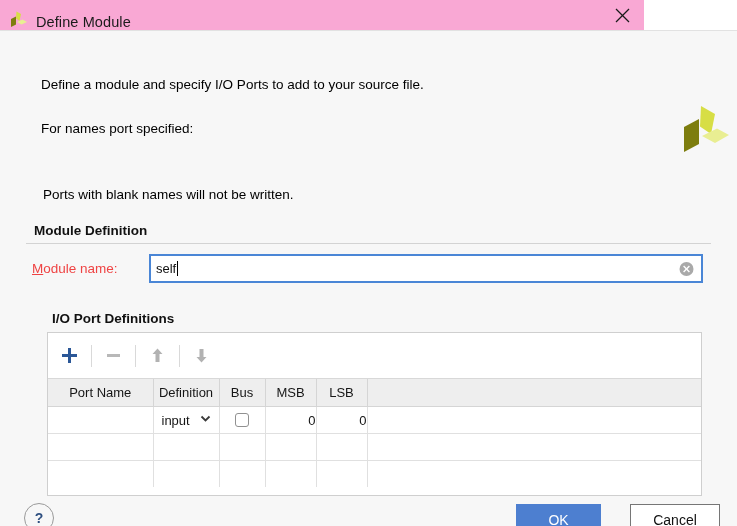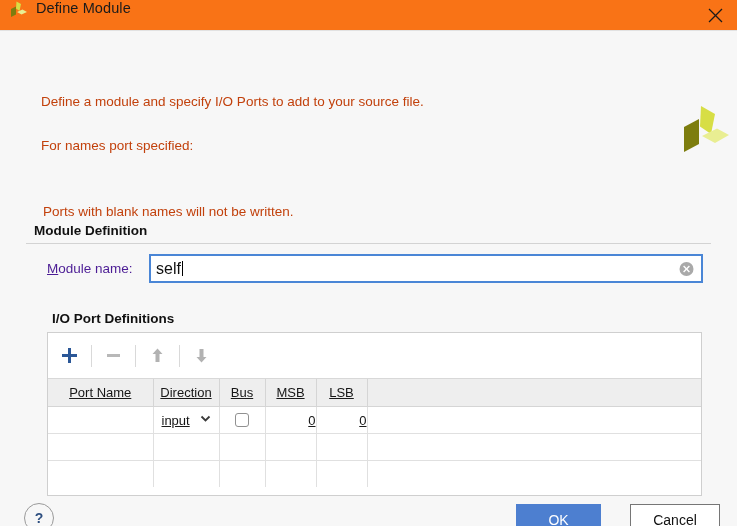--- a/index.html
+++ b/index.html
@@ -14,25 +14,25 @@
     font-size: 13px;
     color: #1a1a1a;
     overflow: hidden;
     position: relative;
   }
 
   
   .titlebar {
     position: absolute;
     left: 0; top: 0;
-    width: 737px;
+    width: 644px;
     height: 30px;
-    background: #f97316;
-    display: flex;
-    align-items: flex-start;
+    background: #f9a8d4;
+    display: flex;
+    align-items: flex-end;
   }
   .titlebar-icon {
     margin-left: 8px;
     width: 20px;
     height: 20px;
     position: relative;
   }
   .title-text {
     margin-left: 8px;
     font-size: 14.5px;
@@ -64,24 +64,24 @@
     position: absolute;
     left: 0; top: 31px;
     width: 737px;
     height: 495px;
     background: #f7f7f7;
   }
 
   .intro {
     position: absolute;
     left: 26px;
-    top: 38px;
+    top: 21px;
     line-height: 22px;
     font-size: 13.5px;
-    color: #c2410c;
+    color: #000000;
     white-space: pre;
   }
   .intro .indent { padding-left: 17px; display: block; }
 
   
   .corner-logo {
     position: absolute;
     left: 678px;
     top: 72px;
     width: 52px;
@@ -100,42 +100,42 @@
     position: absolute;
     height: 1px;
     background: #d3d3d3;
   }
 
   #sec-module-title { left: 26px; top: 192px; }
   #sec-module-rule  { left: 26px; top: 212px; width: 685px; }
 
   .field-label {
     position: absolute;
-    left: 47px;
+    left: 32px;
     top: 230px;
     font-size: 13.5px;
-    color: #4c1d95;
+    color: #ef4444;
   }
   .field-label u { text-decoration: underline; }
 
   .text-input {
     position: absolute;
     left: 149px;
     top: 223px;
     width: 554px;
     height: 29px;
     box-sizing: border-box;
     border: 2px solid #4a86d6;
     background: #ffffff;
     display: flex;
     align-items: center;
   }
   .text-input .value {
     margin-left: 5px;
-    font-size: 16px;
+    font-size: 13px;
     color: #101010;
     white-space: pre;
   }
   .caret {
     display: inline-block;
     width: 1px;
     height: 15px;
     background: #000;
     vertical-align: -2px;
     margin-left: 1px;
@@ -182,21 +182,20 @@
   .tb-sep {
     width: 1px;
     height: 22px;
     background: #d9d9d9;
   }
 
   table.ports {
     border-collapse: collapse;
     width: 100%;
     table-layout: fixed;
-    text-decoration: underline;
   }
   table.ports th {
     background: #eeeeee;
     font-weight: normal;
     font-size: 13px;
     color: #161616;
     height: 27px;
     border-right: 1px solid #d5d5d5;
     border-bottom: 1px solid #d5d5d5;
     padding: 0;
@@ -390,21 +389,21 @@
         <col class="col-port">
           <col class="col-dir">
           <col class="col-bus">
         <col class="col-msb">
           <col class="col-lsb">
           <col class="col-rest">
       </colgroup>
       <thead>
         <tr>
           <th>Port Name</th>
-          <th>Direction</th>
+          <th>Definition</th>
           <th>Bus</th>
           <th>MSB</th>
           <th>LSB</th>
           <th></th>
         </tr>
       </thead>
       <tbody>
         <tr>
           <td></td>
           <td>

